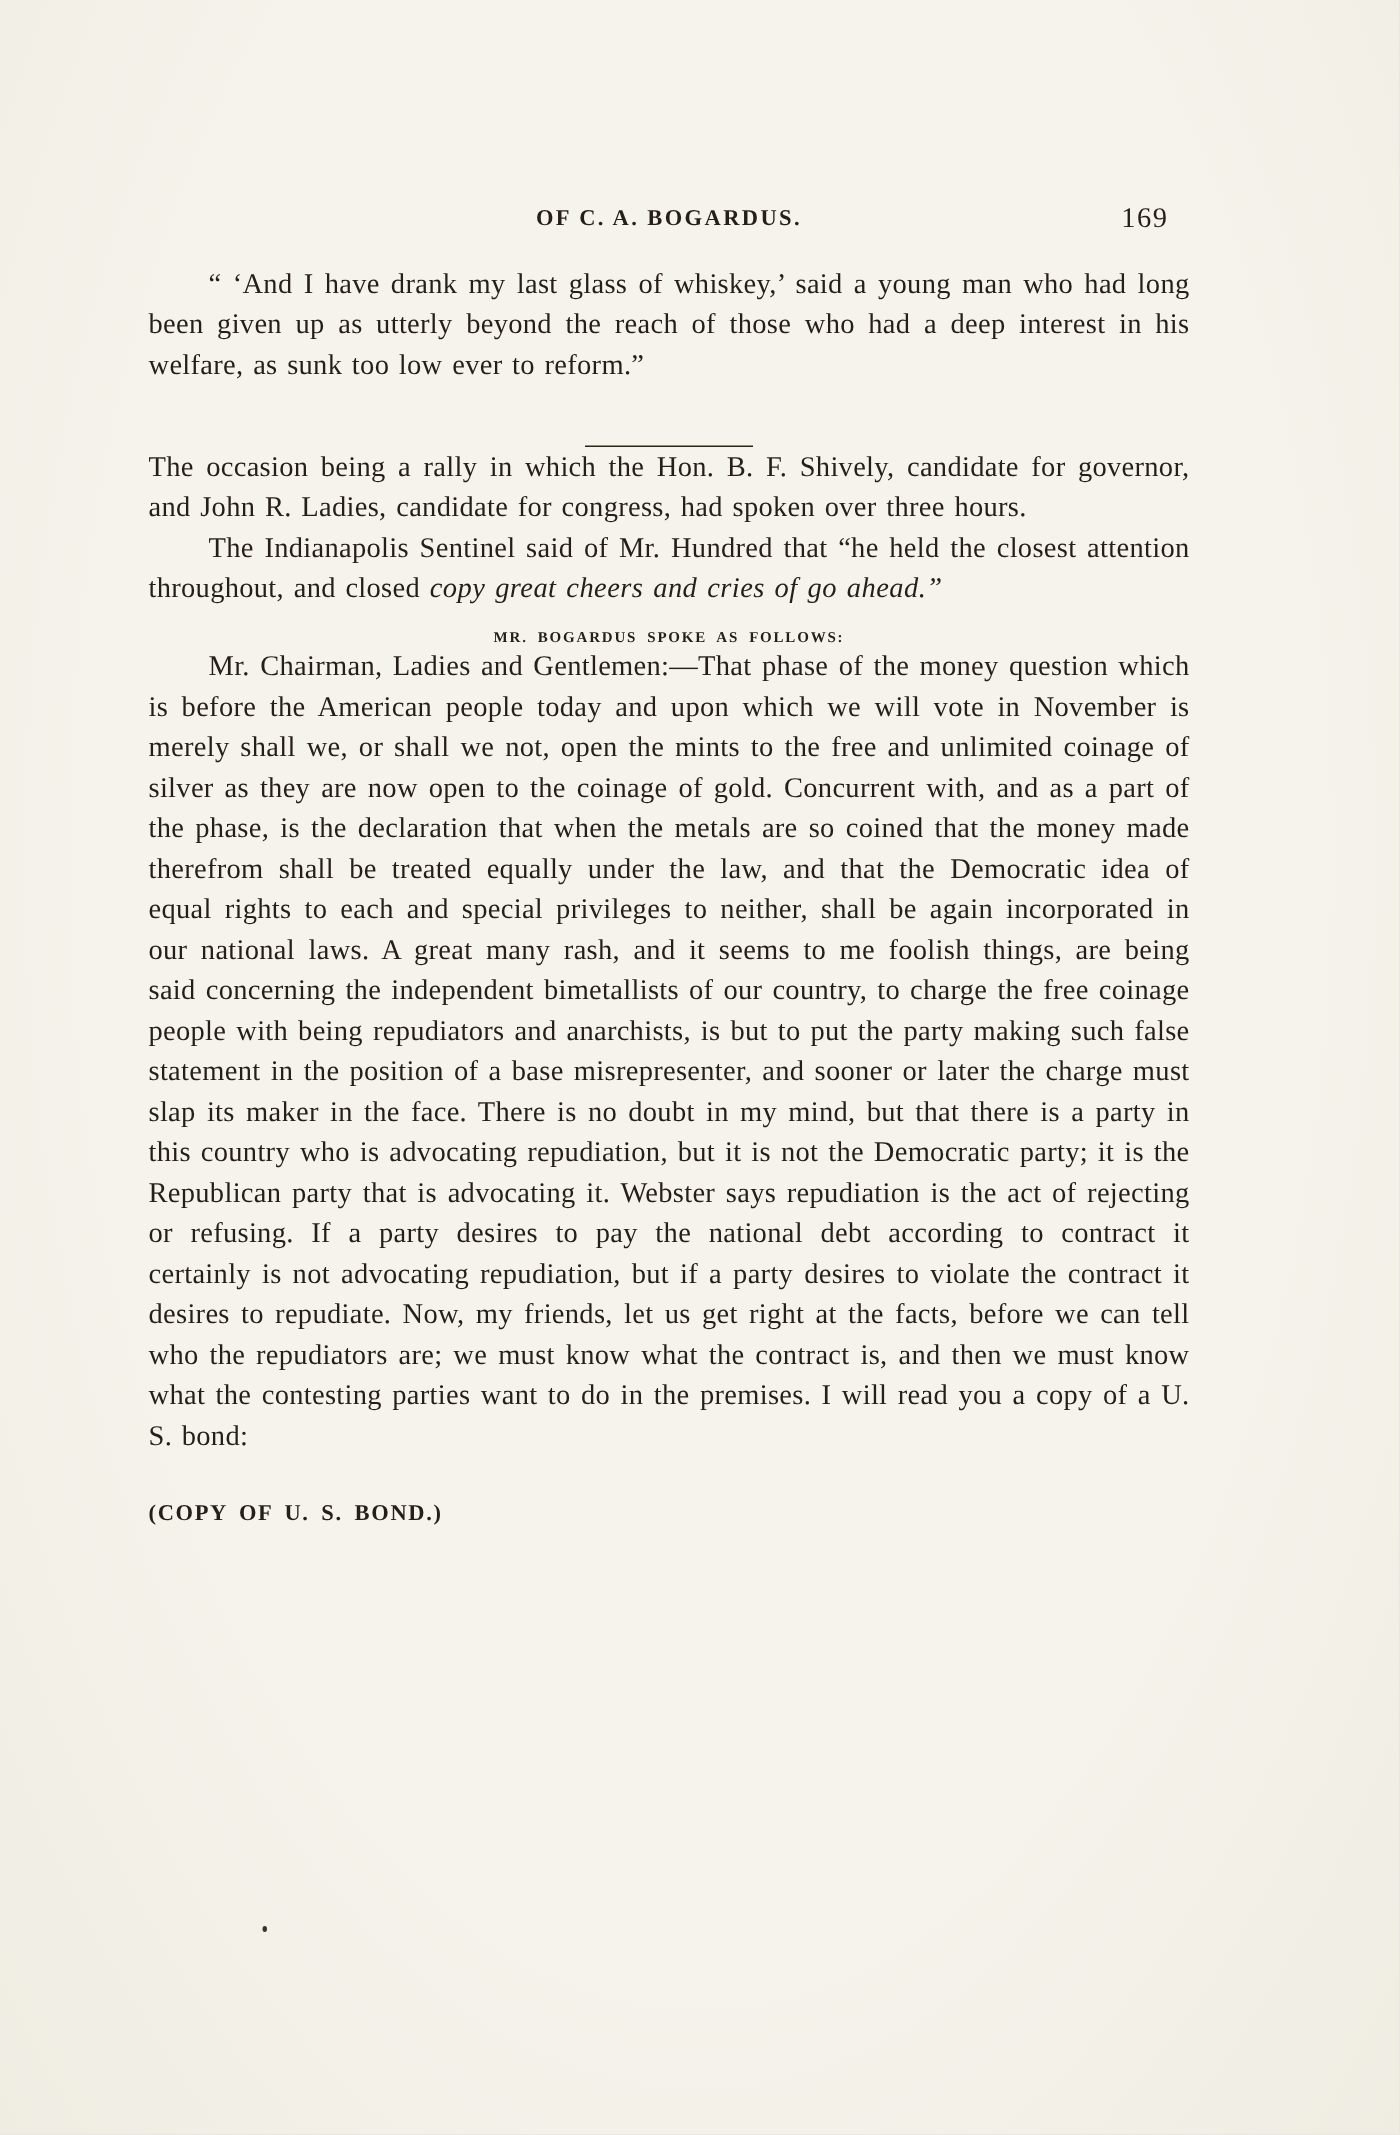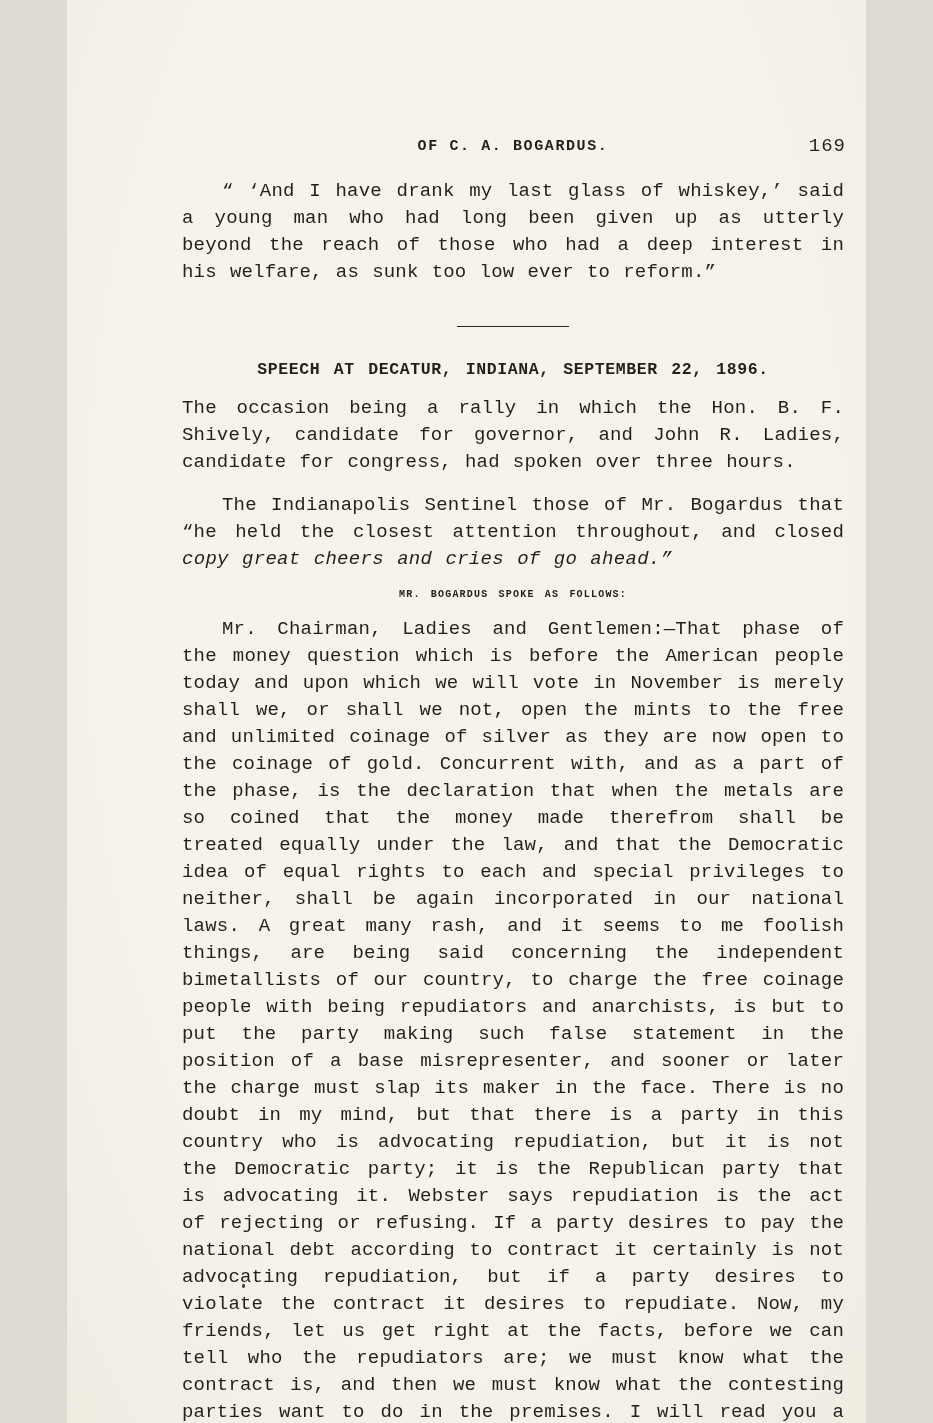--- a/index.html
+++ b/index.html
@@ -2,26 +2,26 @@
 <html><head>
 <meta charset="utf-8">
 <style>
   html, body {
     margin: 0;
     padding: 0;
     background: #dedbd3;
   }
   .page {
     position: relative;
-    width: 799px;
+    width: 933px;
     height: 1423px;
     margin: 0 auto;
     background: #f4f1e9;
     background-image: radial-gradient(ellipse at 50% 40%, #f6f3ec 60%, #efece2 100%);
-    font-family: Liberation Mono, monospace;
+    font-family: Liberation Serif, serif;
     color: #261f17;
     box-sizing: border-box;
     overflow: hidden;
   }
   .text-block {
     position: absolute;
     left: 99px;
     top: 138px;
     width: 694px;
   }
@@ -41,21 +41,21 @@
   }
   .page-number {
     position: absolute;
     right: 14px;
     top: -3px;
     font-size: 19px;
     letter-spacing: 1px;
     text-align: right;
   }
   p.body {
-    margin: 16px;
+    margin: 0;
     font-size: 19px;
     line-height: 27px;
     text-align: justify;
     letter-spacing: 0.2px;
     word-spacing: 1.5px;
   }
   .indent { text-indent: 40px; }
   .speech-body { line-height: 26.5px; }
   .divider {
     width: 112px;
@@ -111,25 +111,24 @@
 
     <div class="running-head-row">
       <div class="running-head">OF C. A. BOGARDUS.</div>
       <div class="page-number">169</div>
     </div>
 
     <p class="body indent">“ ‘And I have drank my last glass of whiskey,’ said a young man who had long been given up as utterly beyond the reach of those who had a deep interest in his welfare, as sunk too low ever to reform.”</p>
 
     <div class="divider"></div>
 
-    <h2 class="speech-heading">SPEECH AT DECATUR, INDIANA, SEPTEMBER 22, 1896.</h2>
 
     <p class="body para1">The occasion being a rally in which the Hon. B. F. Shively, candidate for governor, and John R. Ladies, candidate for congress, had spoken over three hours.</p>
 
-    <p class="body indent para2"><span>The Indianapolis Sentinel those of Mr. Bogardus that “he held the closest attention throughout, and closed </span><i>copy great cheers and cries of go ahead.”</i></p>
+    <p class="body indent para2"><span>The Indianapolis Sentinel said of Mr. Hundred that “he held the closest attention throughout, and closed </span><i>copy great cheers and cries of go ahead.”</i></p>
 
     <h3 class="spoke-heading">MR. BOGARDUS SPOKE AS FOLLOWS:</h3>
 
     <p class="body indent speech-body speech-paragraph">Mr. Chairman, Ladies and Gentlemen:—That phase of the money question which is before the American people today and upon which we will vote in November is merely shall we, or shall we not, open the mints to the free and unlimited coinage of silver as they are now open to the coinage of gold.  Concurrent with, and as a part of the phase, is the declaration that when the metals are so coined that the money made therefrom shall be treated equally under the law, and that the Democratic idea of equal rights to each and special privileges to neither, shall be again incorporated in our national laws.  A great many rash, and it seems to me foolish things, are being said concerning the independent bimetallists of our country, to charge the free coinage people with being repudiators and anarchists, is but to put the party making such false statement in the position of a base misrepresenter, and sooner or later the charge must slap its maker in the face.  There is no doubt in my mind, but that there is a party in this country who is advocating repudiation, but it is not the Democratic party; it is the Republican party that is advocating it.  Webster says repudiation is the act of rejecting or refusing.  If a party desires to pay the national debt according to contract it certainly is not advocating repudiation, but if a party desires to violate the contract it desires to repudiate.  Now, my friends, let us get right at the facts, before we can tell who the repudiators are; we must know what the contract is, and then we must know what the contesting parties want to do in the premises.  I will read you a copy of a U. S. bond:</p>
 
     <h3 class="bond-heading">(COPY OF U. S. BOND.)</h3>
 
 
 
   </div>

